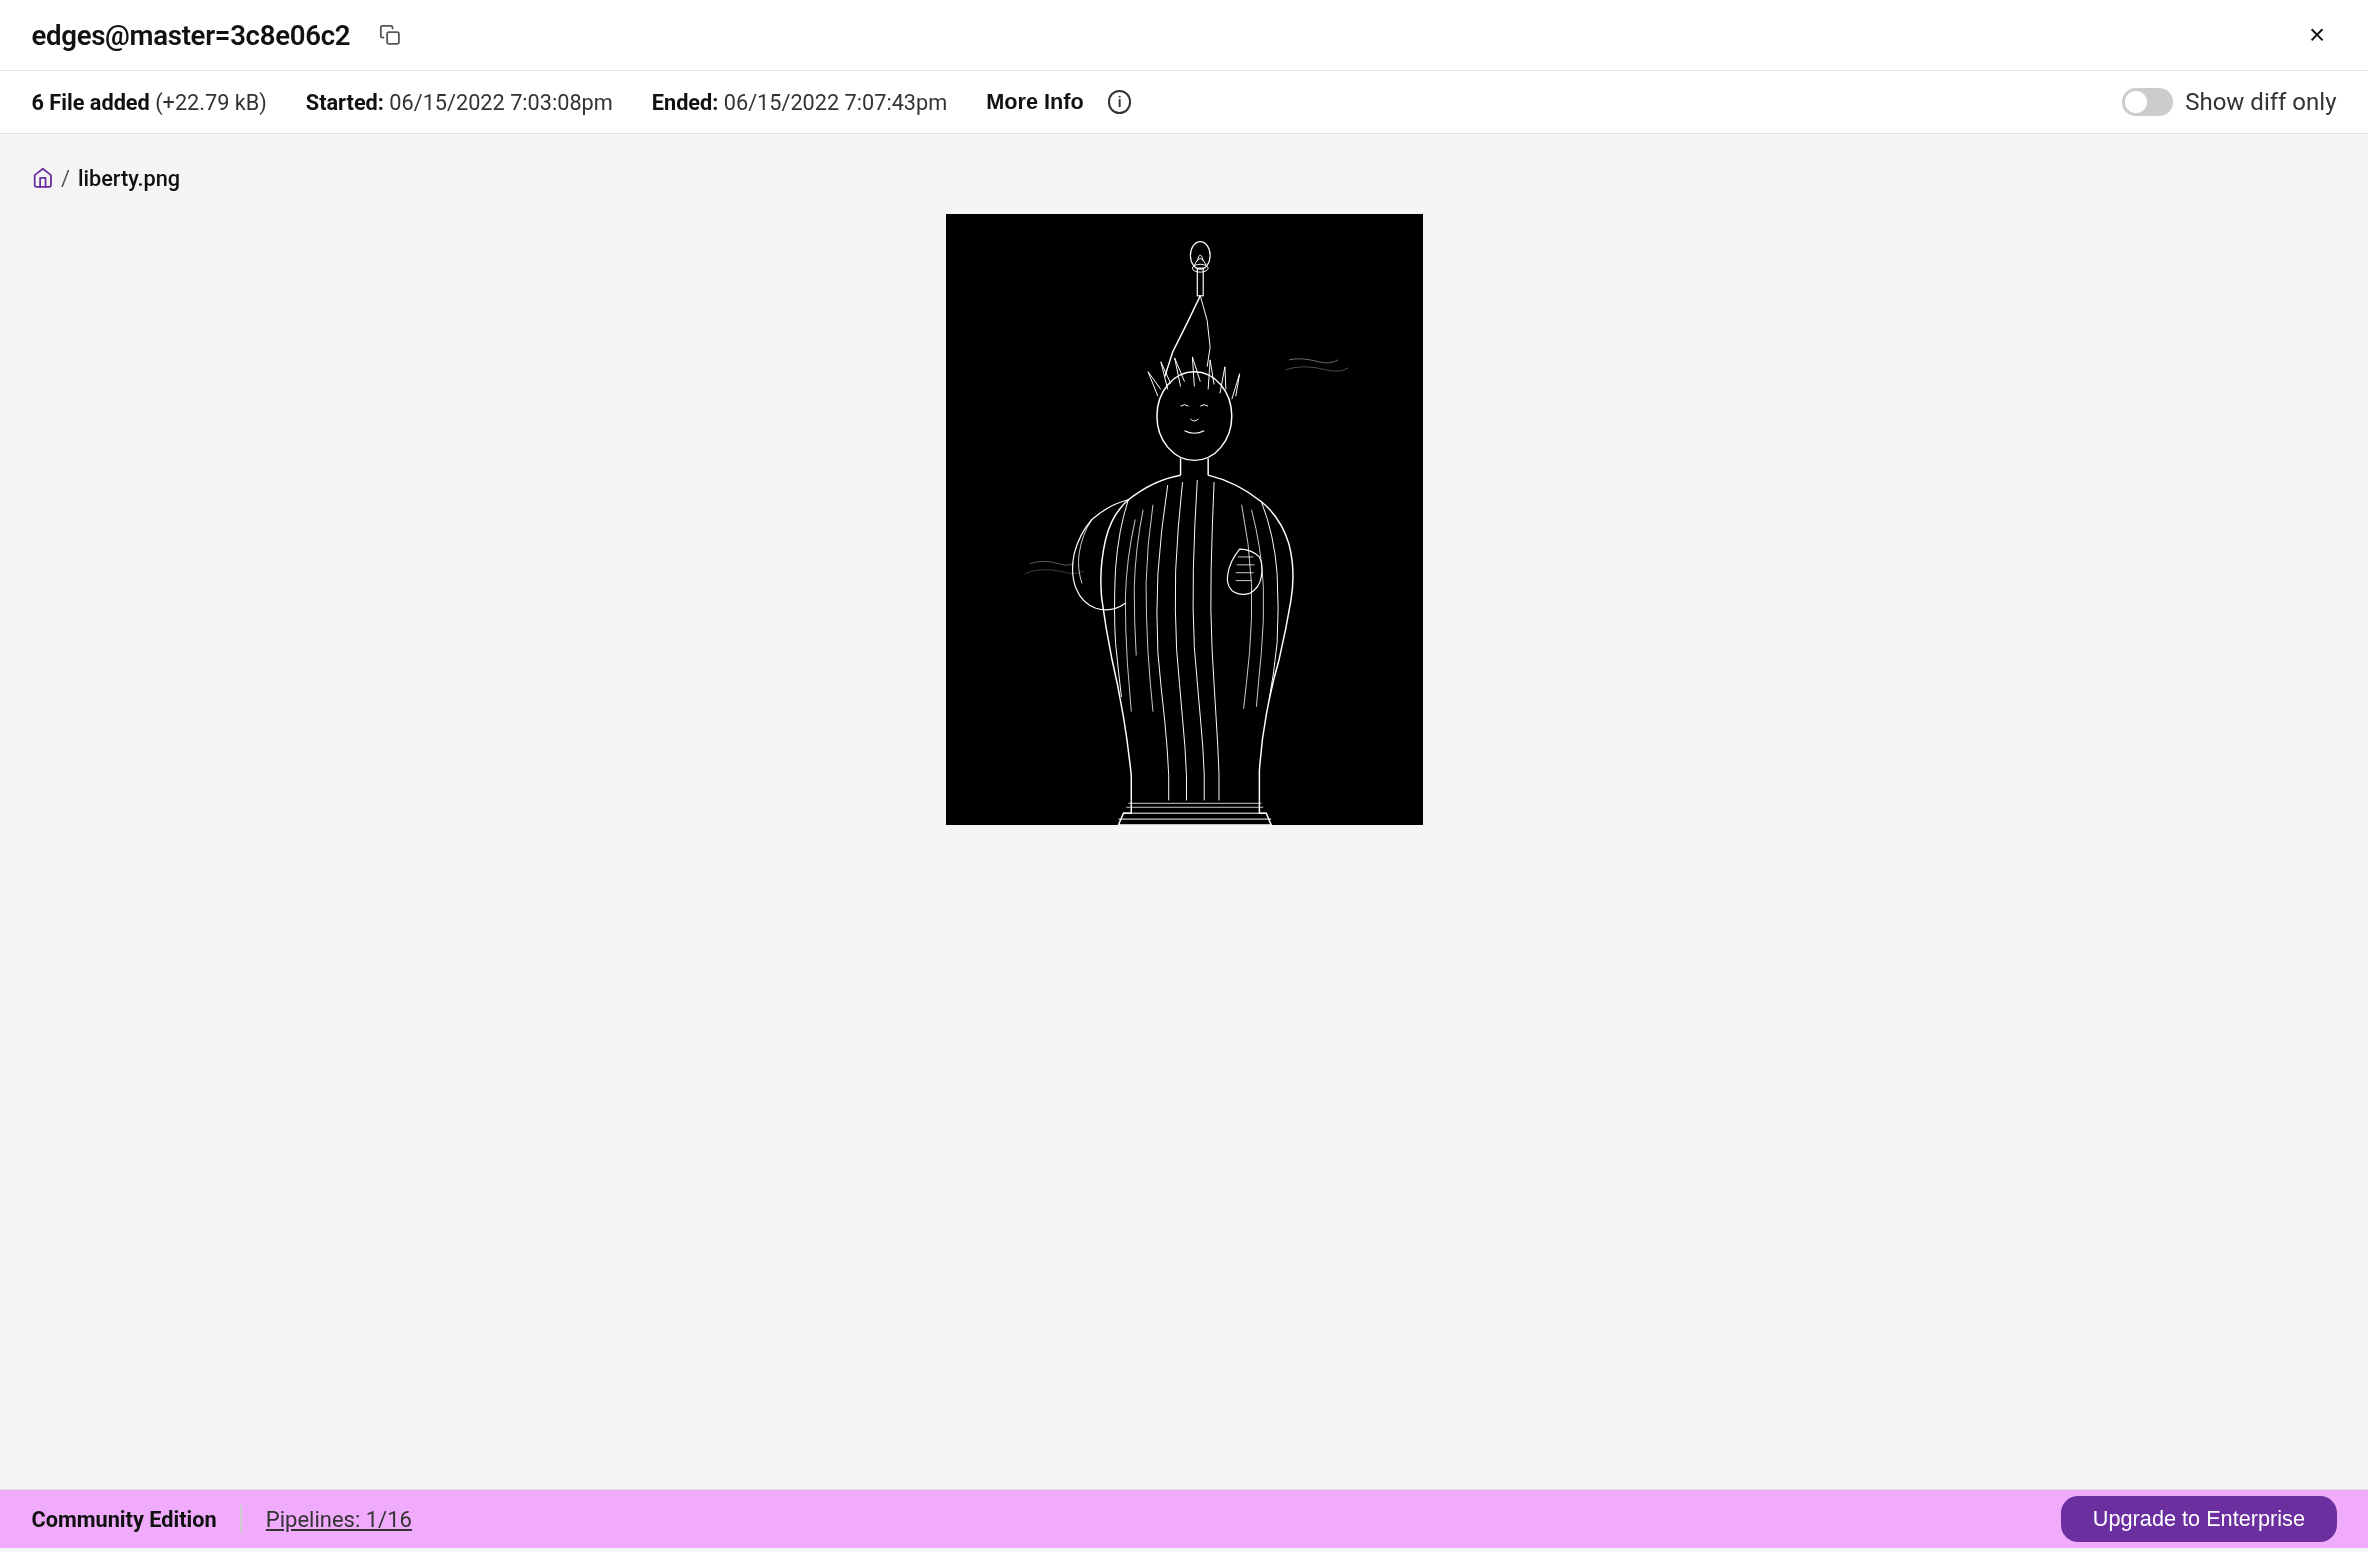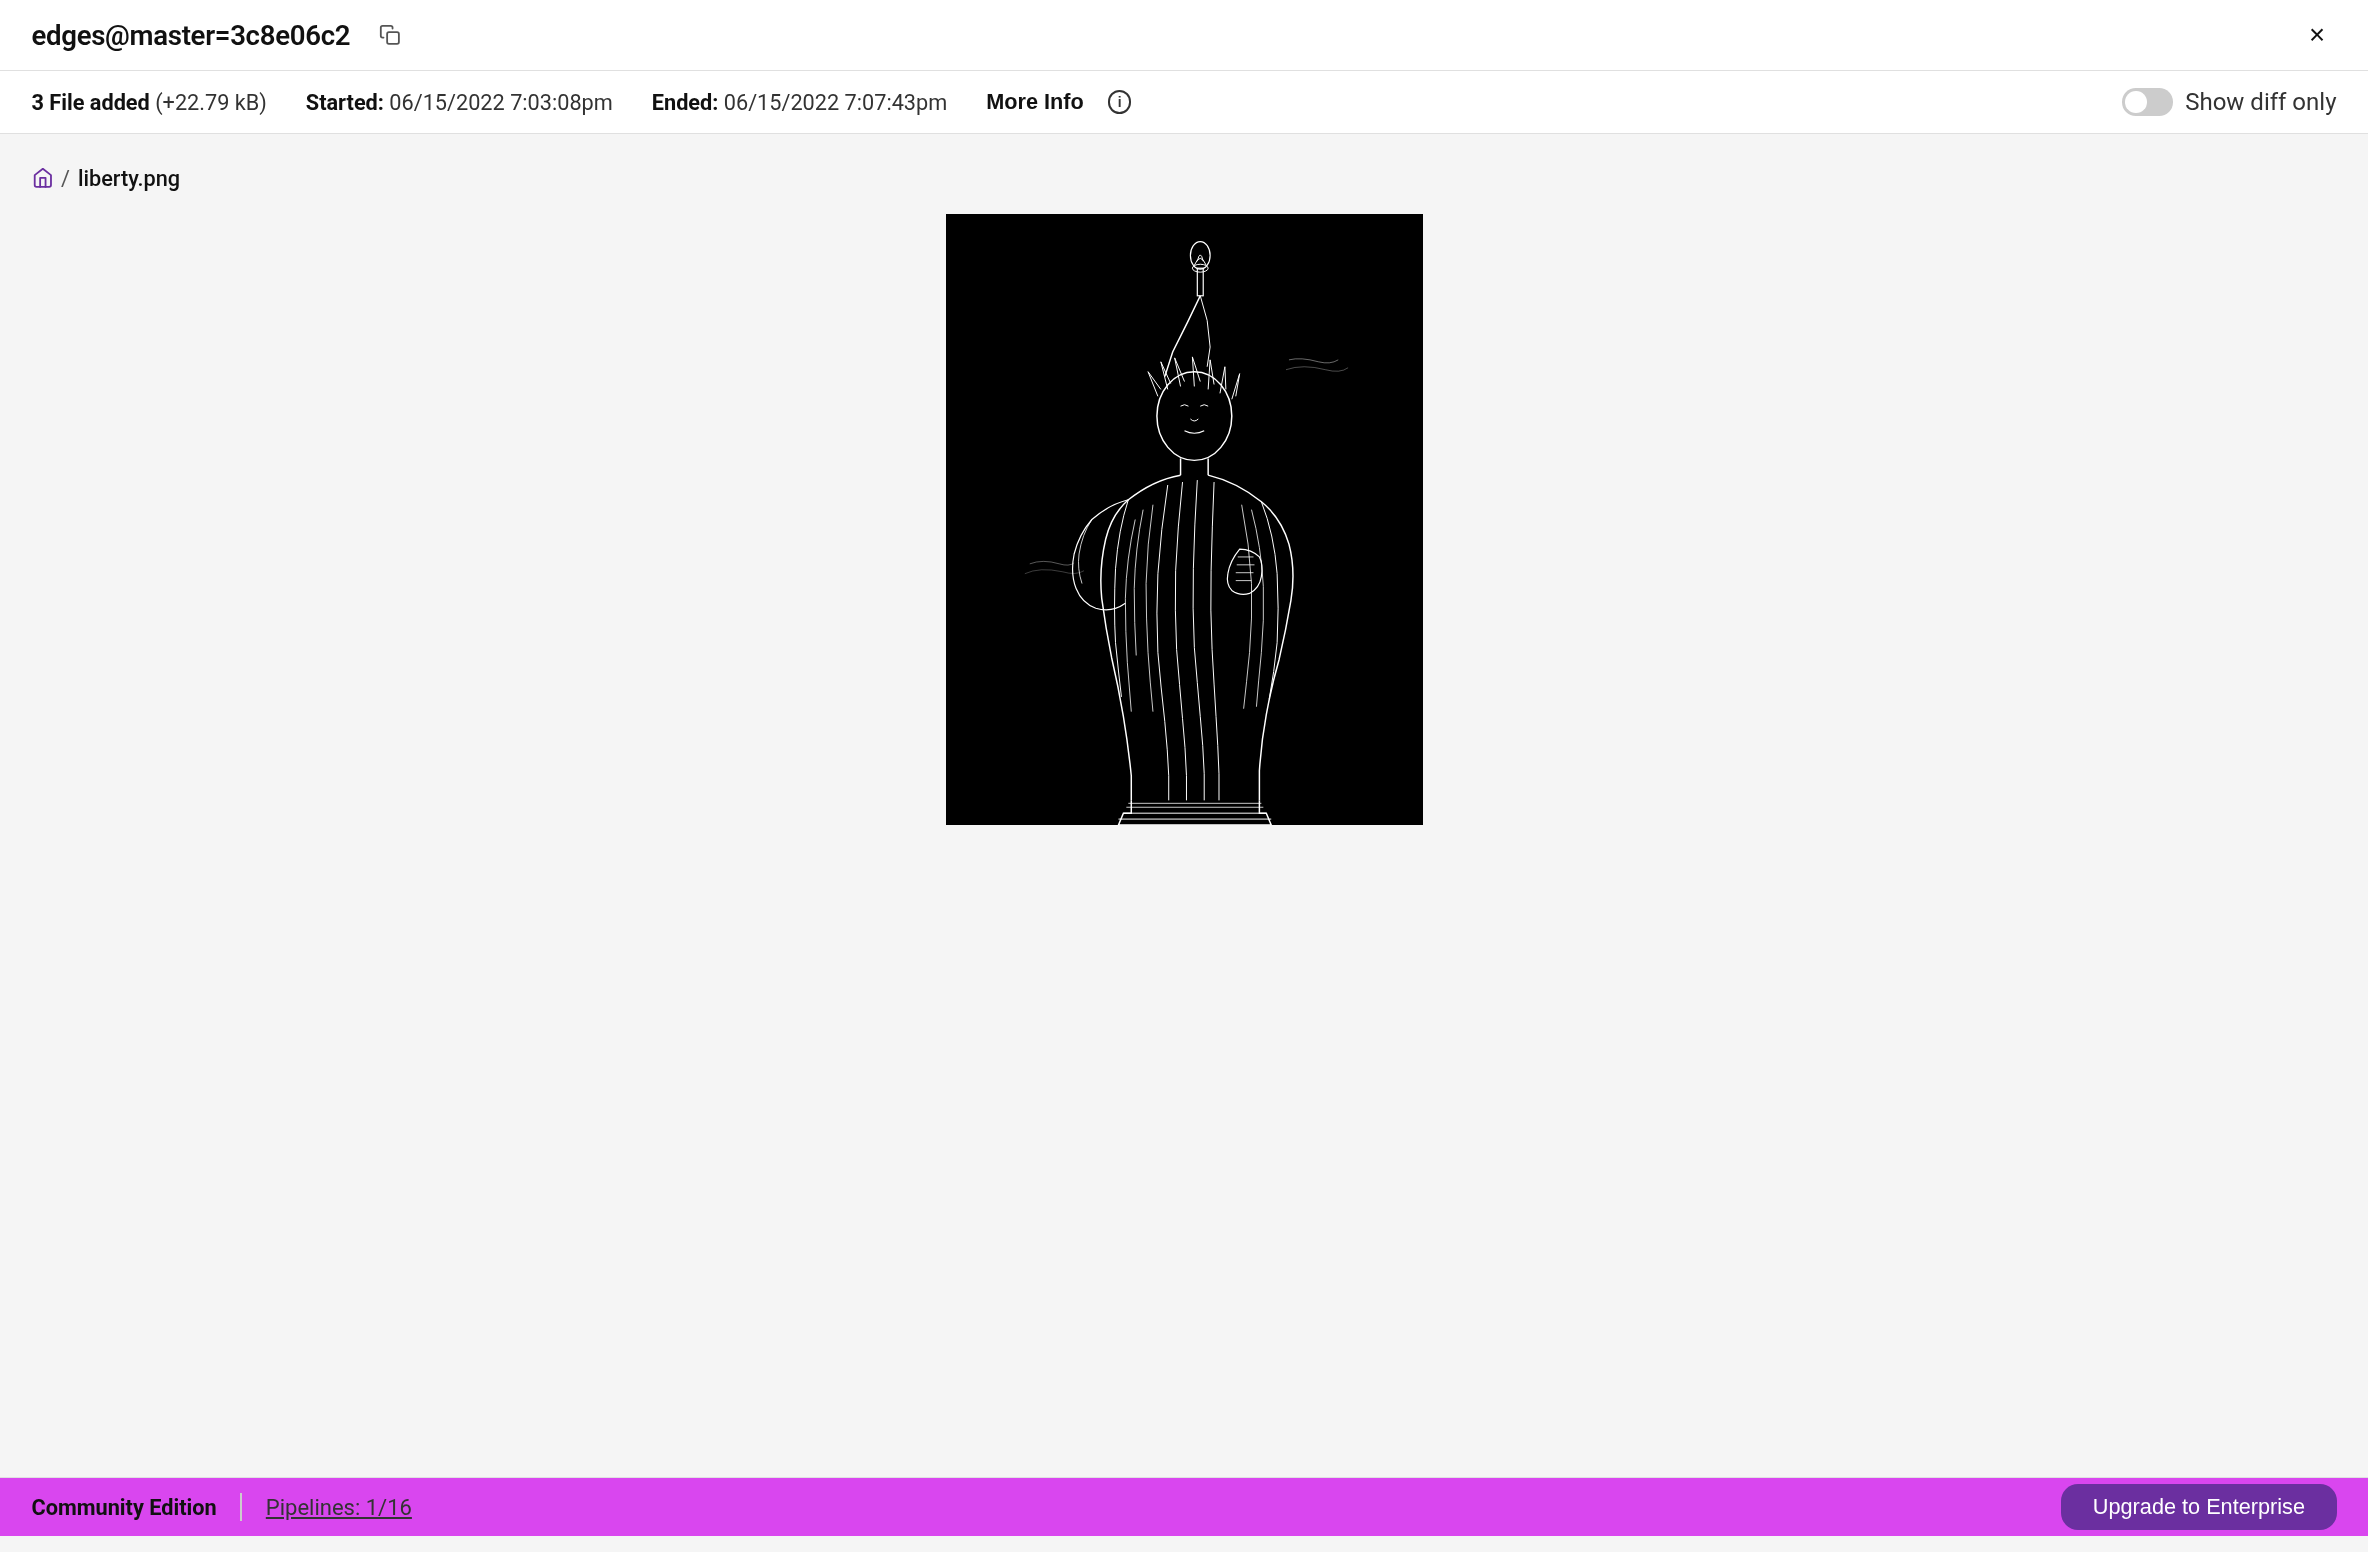--- a/index.html
+++ b/index.html
@@ -253,25 +253,25 @@
 
     
     .statue-svg {
       width: 477px;
       height: 611px;
     }
 
     
     .footer-bar {
       position: fixed;
-      bottom: 16px;
+      bottom: 4px;
       left: 0;
       right: 0;
       width: 2368px;
-      background: #d946ef;
+      background: #f0abfc;
       border-top: 1px solid #e0e0e0;
       height: 59px;
       display: flex;
       align-items: center;
       justify-content: space-between;
       padding: 0 31.5px;
       margin-top: 44px;
     }
 
     .footer-left {
@@ -321,21 +321,21 @@
         <path d="M5 15H4a2 2 0 0 1-2-2V4a2 2 0 0 1 2-2h9a2 2 0 0 1 2 2v1"></path>
       </svg>
     </button>
   </div>
   <button class="close-btn">×</button>
 </div>
 
 <div class="info-bar">
   <div class="info-bar-left">
     <div class="info-item">
-      <strong>3 File added</strong>
+      <strong>6 File added</strong>
       <span>(+22.79 kB)</span>
     </div>
     <div class="info-item">
       <strong>Started:</strong>
       <span>06/15/2022 7:03:08pm</span>
     </div>
     <div class="info-item">
       <strong>Ended:</strong>
       <span>06/15/2022 7:07:43pm</span>
     </div>

